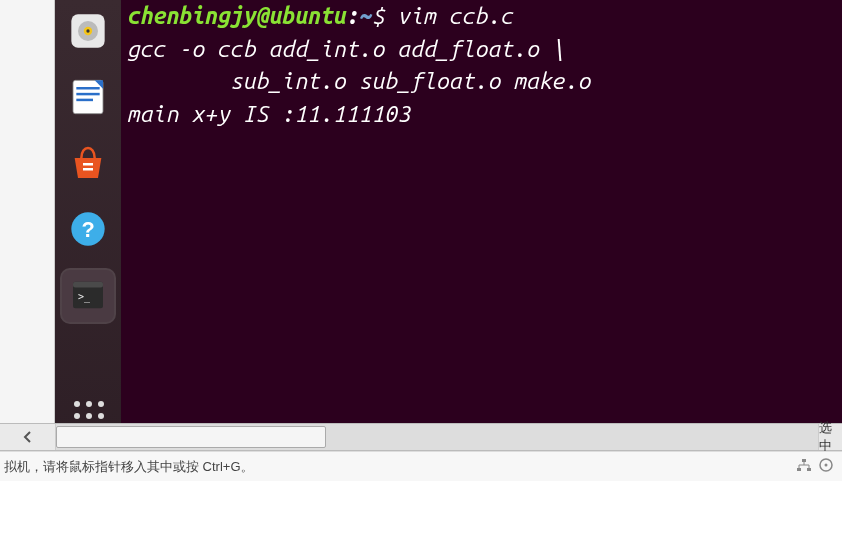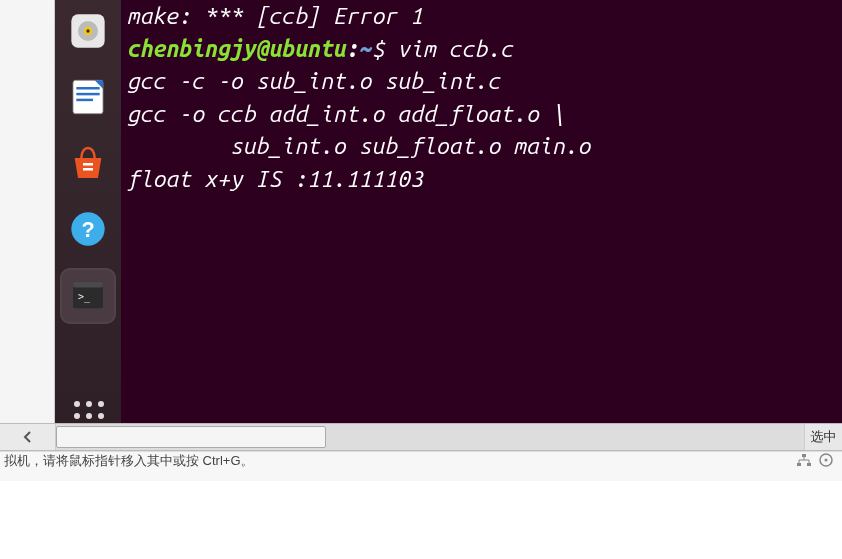--- a/index.html
+++ b/index.html
@@ -112,37 +112,38 @@
   position: absolute;
   left: 0;
   top: 2px;
   bottom: 2px;
   width: 270px;
   background: #f5f5f5;
   border: 1px solid #aaa;
   border-radius: 2px;
 }
 .scroll-right {
-  width: 38px;
+  width: 24px;
   font-size: 13px;
   display: flex;
   align-items: center;
   justify-content: center;
   color: #333;
   border-left: 1px solid #ccc;
 }
 .statusbar {
   position: absolute;
   left: 0;
   top: 451px;
   width: 842px;
   height: 30px;
   background: #f7f7f7;
   border-top: 1px solid #ddd;
   display: flex;
+  align-items: center;
   font-family: "Microsoft YaHei", sans-serif;
   font-size: 13px;
   color: #444;
   padding: 0 4px;
   font-style: normal;
 }
 .statusbar-text { flex: 1; }
 .statusbar-icons { display: flex; gap: 6px; padding-right: 4px; }
 .statusbar-icons svg { width: 16px; height: 16px; }
 .left-edge {
@@ -218,26 +219,24 @@
     <span></span>
       <span></span>
       <span></span>
     <span></span>
       <span></span>
       <span></span>
   </div>
 </div>
 
 <div class="terminal" id="terminal">
-    <div class="line"><span class="out">make: *** [ccb] Error 1</span></div>
     <div class="line"><span class="user">chenbingjy@ubuntu</span><span class="colon">:</span><span class="path">~</span><span class="dollar">$ </span><span class="cmd">vim ccb.c</span></div>
-    <div class="line"><span class="out">gcc -c -o sub_int.o sub_int.c</span></div>
     <div class="line"><span class="out">gcc -o ccb add_int.o add_float.o \</span></div>
-    <div class="line"><span class="out">        sub_int.o sub_float.o main.o</span></div>
-    <div class="line"><span class="out">float x+y IS :11.111103</span></div>
+    <div class="line"><span class="out">        sub_int.o sub_float.o make.o</span></div>
+    <div class="line"><span class="out">main x+y IS :11.111103</span></div>
   </div>
 
 <div class="scroll-area">
   <div class="scroll-arrow">
     <svg width="10" height="14" viewBox="0 0 10 14">
         <polyline points="7,2 2,7 7,12" fill="none" stroke="#555" stroke-width="2"></polyline>
       </svg>
   </div>
   <div class="scroll-track">
     <div class="scroll-thumb"></div>

